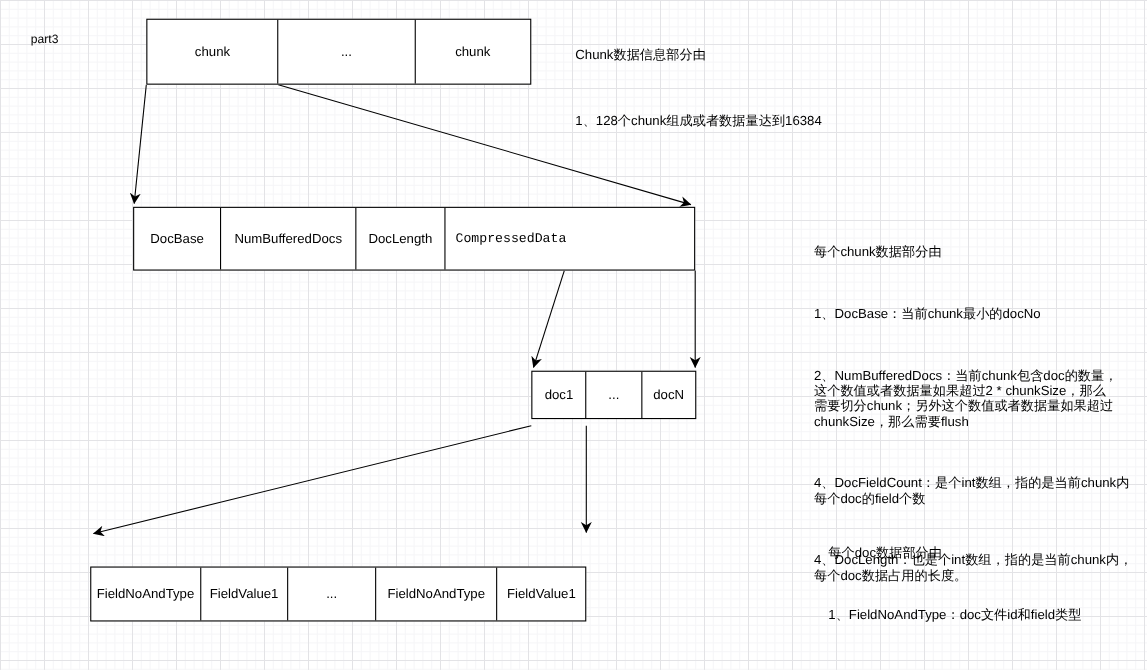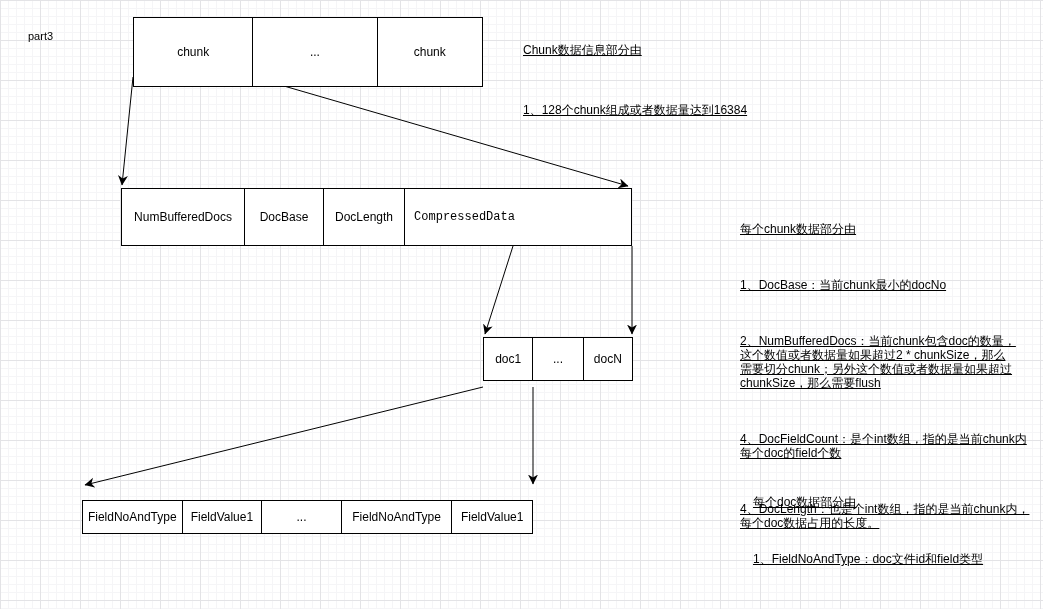--- a/index.html
+++ b/index.html
@@ -40,21 +40,21 @@
     position: absolute;
     font-size: 11px;
     white-space: pre;
   }
   .note {
     position: absolute;
     font-size: 12px;
     line-height: 14px;
     white-space: pre;
   }
-  .note p { margin: 0 0 14px 0; text-decoration: underline; }
+  .note p { margin: 0 0 14px 0; }
   .note.doc-note p { margin: 0 0 15px 18px; }
   .note .note-title { }
   .header-note { line-height: 15px; }
   .header-note p { margin: 0 0 15px 0; }
   .connector-layer {
     position: absolute;
     left: 0; top: 0;
     pointer-events: none;
   }
 </style>
@@ -72,34 +72,34 @@
     <line x1="133" y1="77" x2="122" y2="185" stroke="#000" stroke-width="1" marker-end="url(#arrow)"></line>
     <line x1="253" y1="77" x2="628" y2="186" stroke="#000" stroke-width="1" marker-end="url(#arrow)"></line>
     <line x1="513" y1="246" x2="485" y2="334" stroke="#000" stroke-width="1" marker-end="url(#arrow)"></line>
     <line x1="632" y1="246" x2="632" y2="334" stroke="#000" stroke-width="1" marker-end="url(#arrow)"></line>
     <line x1="483" y1="387" x2="85" y2="485" stroke="#000" stroke-width="1" marker-end="url(#arrow)"></line>
     <line x1="533" y1="387" x2="533" y2="484" stroke="#000" stroke-width="1" marker-end="url(#arrow)"></line>
   </svg>
 
   <div class="floating-label" style="left:28px; top:30px;">part3</div>
 
-  <div class="struct-box" style="left:133px; top:17px; width:350px; height:70px;">
+  <div class="struct-box" style="left:133px; top:17px; width:350px; height:60px;">
     <div class="struct-cell" style="width:120px;">chunk</div>
     <div class="struct-cell" style="width:125px;">...</div>
     <div class="struct-cell" style="width:105px;">chunk</div>
   </div>
 
   <div class="note header-note" style="left:523px; top:13px;">
     <p>Chunk数据信息部分由</p>
     <p>1、128个chunk组成或者数据量达到16384</p>
   </div>
 
   <div class="struct-box" style="left:121px; top:188px; width:511px; height:58px;">
+    <div class="struct-cell" style="width:79px;">DocBase</div>
     <div class="struct-cell" style="width:123px;">NumBufferedDocs</div>
-    <div class="struct-cell" style="width:79px;">DocBase</div>
     <div class="struct-cell" style="width:81px;">DocLength</div>
     <div class="struct-cell" style="width:119px;font-family:Liberation Mono, monospace;">CompressedData</div>
   </div>
 
   <div class="note" style="left:740px; top:194px;">
     <p class="note-title">每个chunk数据部分由</p>
     <p>1、DocBase：当前chunk最小的docNo</p>
     <p>2、NumBufferedDocs：当前chunk包含doc的数量，
 这个数值或者数据量如果超过2 * chunkSize，那么
 需要切分chunk；另外这个数值或者数据量如果超过
@@ -109,21 +109,21 @@
     <p>4、DocLength：也是个int数组，指的是当前chunk内，
 每个doc数据占用的长度。</p>
   </div>
 
   <div class="struct-box" style="left:483px; top:337px; width:150px; height:44px;">
     <div class="struct-cell" style="width:50px;">doc1</div>
     <div class="struct-cell" style="width:51px;">...</div>
     <div class="struct-cell" style="width:49px;">docN</div>
   </div>
 
-  <div class="struct-box" style="left:82px; top:500px; width:451px; height:34px;">
+  <div class="struct-box" style="left:82px; top:515px; width:451px; height:50px;">
     <div class="struct-cell" style="width:100px;">FieldNoAndType</div>
     <div class="struct-cell" style="width:80px;">FieldValue1</div>
     <div class="struct-cell" style="width:80px;">...</div>
     <div class="struct-cell" style="width:111px;">FieldNoAndType</div>
     <div class="struct-cell" style="width:80px;">FieldValue1</div>
   </div>
 
   <div class="note doc-note" style="left:735px; top:467px;">
     <p class="note-title">每个doc数据部分由</p>
     <p>1、FieldNoAndType：doc文件id和field类型</p>

